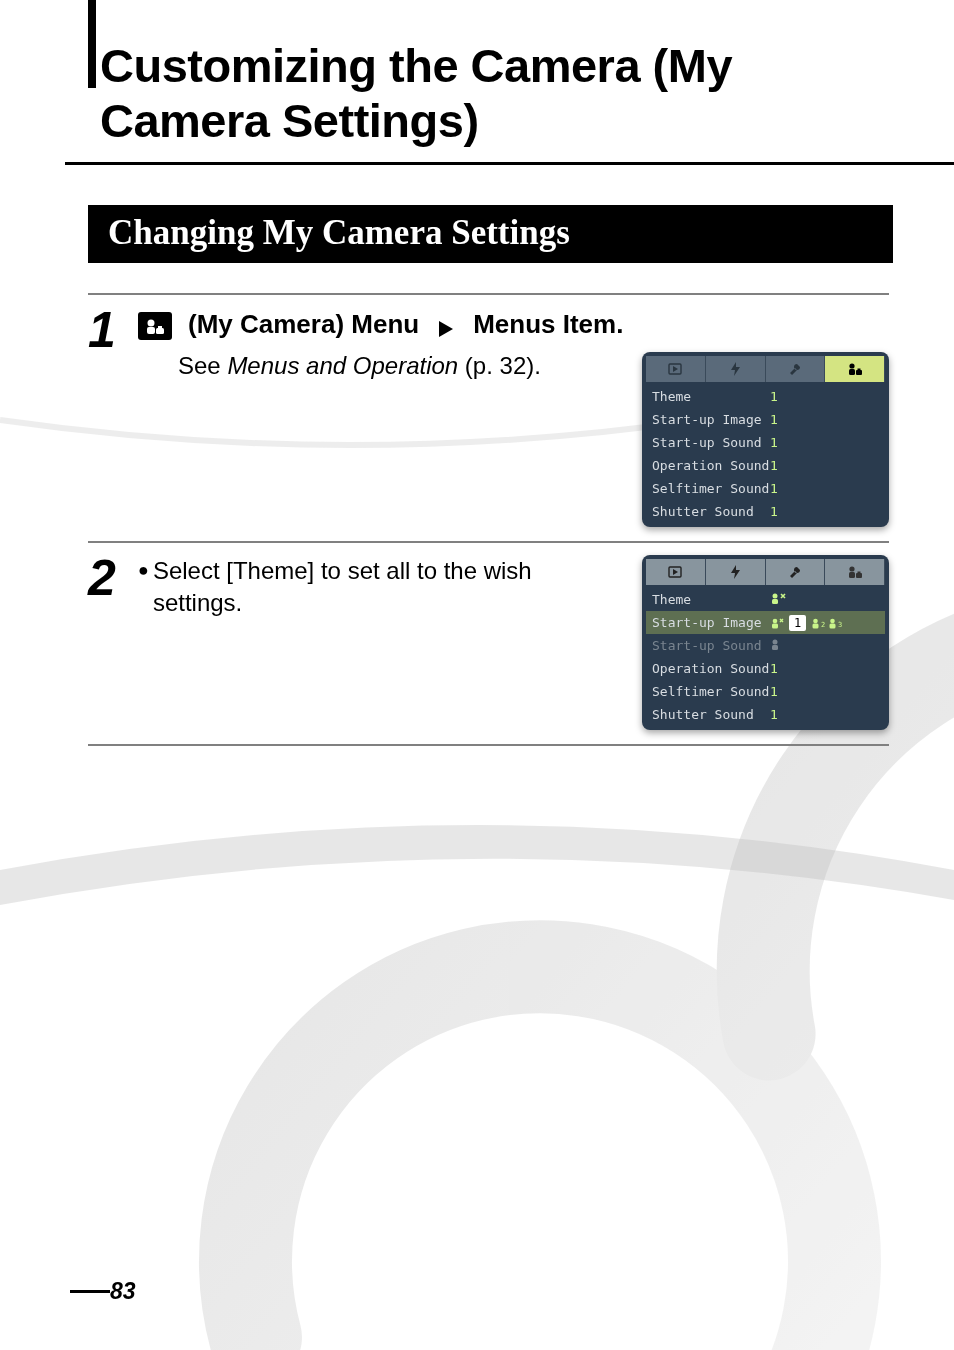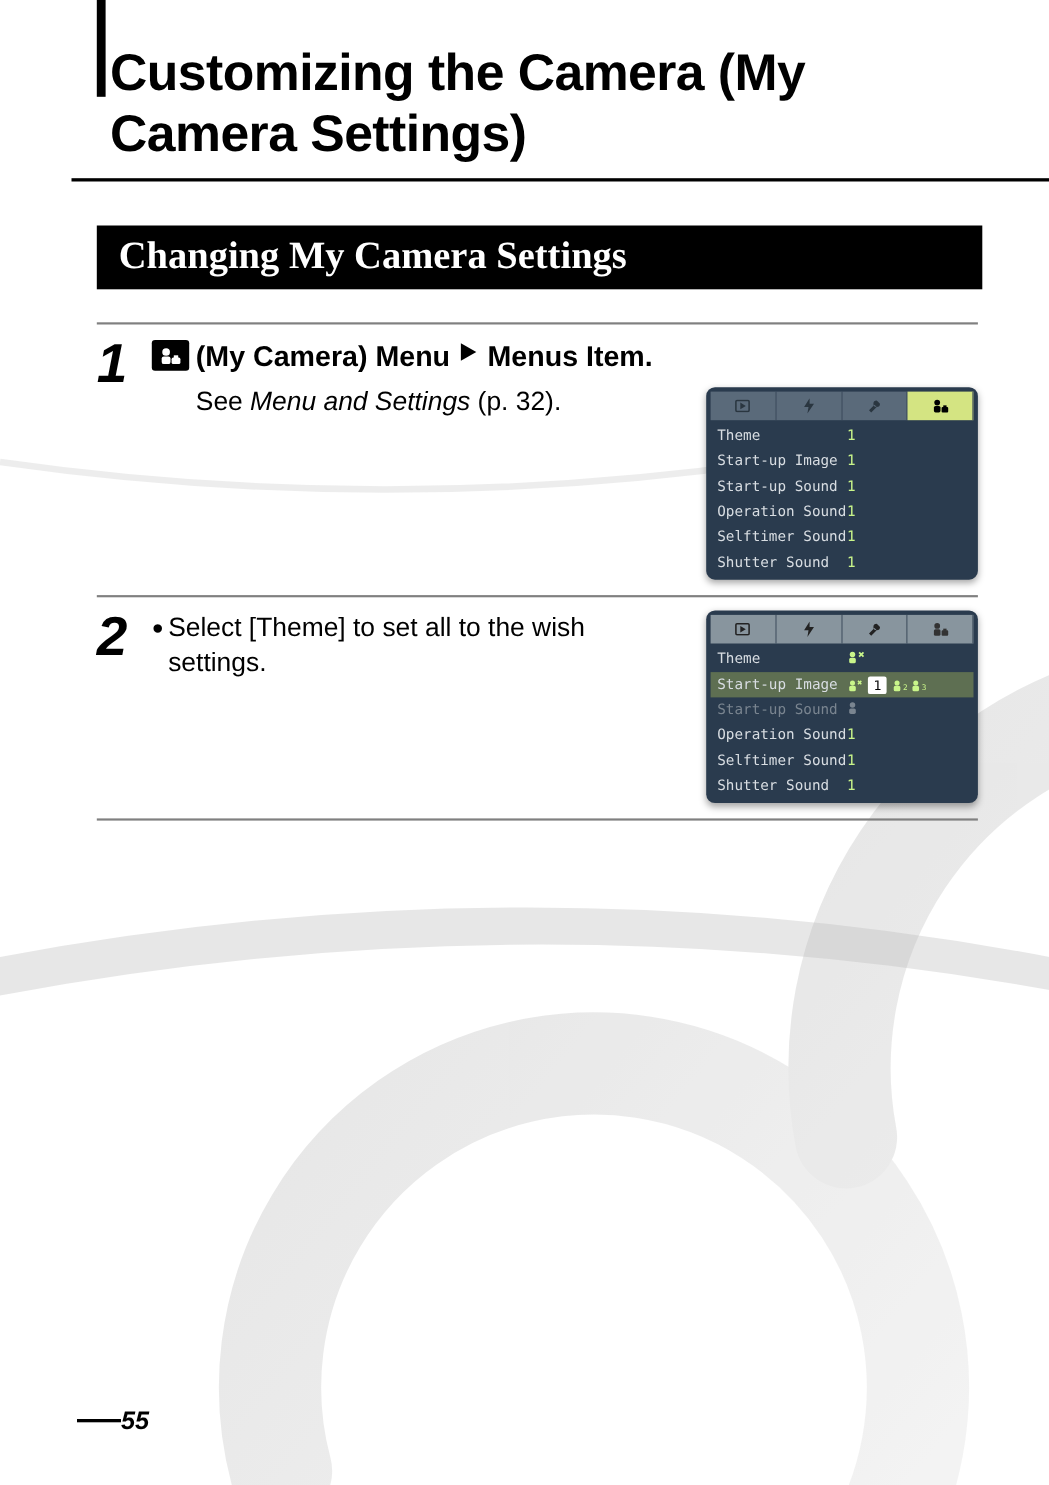--- a/index.html
+++ b/index.html
@@ -93,22 +93,22 @@
       font-family: Arial, Helvetica, sans-serif;
     }
     .step-content {
       flex: 1;
       padding-left: 2px;
     }
     .step-heading {
       font-size: 26px;
       font-weight: 900;
       display: flex;
-      align-items: flex-start;
-      gap: 6px;
+      align-items: flex-end;
+      gap: 16px;
       flex-wrap: wrap;
       padding-top: 8px;
     }
     .icon-box {
       display: inline-flex;
       background: #000;
       color: #fff;
       width: 34px;
       height: 28px;
       border-radius: 3px;
@@ -300,21 +300,21 @@
           <span class="arrow-icon">
             <svg width="22" height="22" viewBox="0 0 22 22">
                 <path d="M 4 3 L 18 11 L 4 19 Z" fill="#000"></path>
               </svg>
           </span>
           <span>Menus Item.</span>
         </div>
         <div class="step-body">
           <div class="step-text">
             <div class="see">
-              <span>See </span><em>Menu and Settings</em><span> (p. 32).</span>
+              <span>See </span><em>Menus and Operation</em><span> (p. 32).</span>
             </div>
           </div>
           <div class="camera-screen">
             <div class="screen-tabs">
               <div class="screen-tab">
                   <svg width="14" height="12" viewBox="0 0 14 12">
                     <rect x="1" y="1" width="12" height="10" rx="1" fill="none" stroke="#2a3640" stroke-width="1.4"></rect>
                     <path d="M5 3 L10 6 L5 9 Z" fill="#2a3640"></path>
                   </svg>
                 </div>
@@ -460,15 +460,15 @@
       </div>
     </div>
 
   </div>
 
 </div>
 
 <div class="page-number-area">
   <div class="pn-wrap">
     <div class="bar"></div>
-    <span class="page-number">55</span>
+    <span class="page-number">83</span>
   </div>
 </div>
 
 </body></html>

